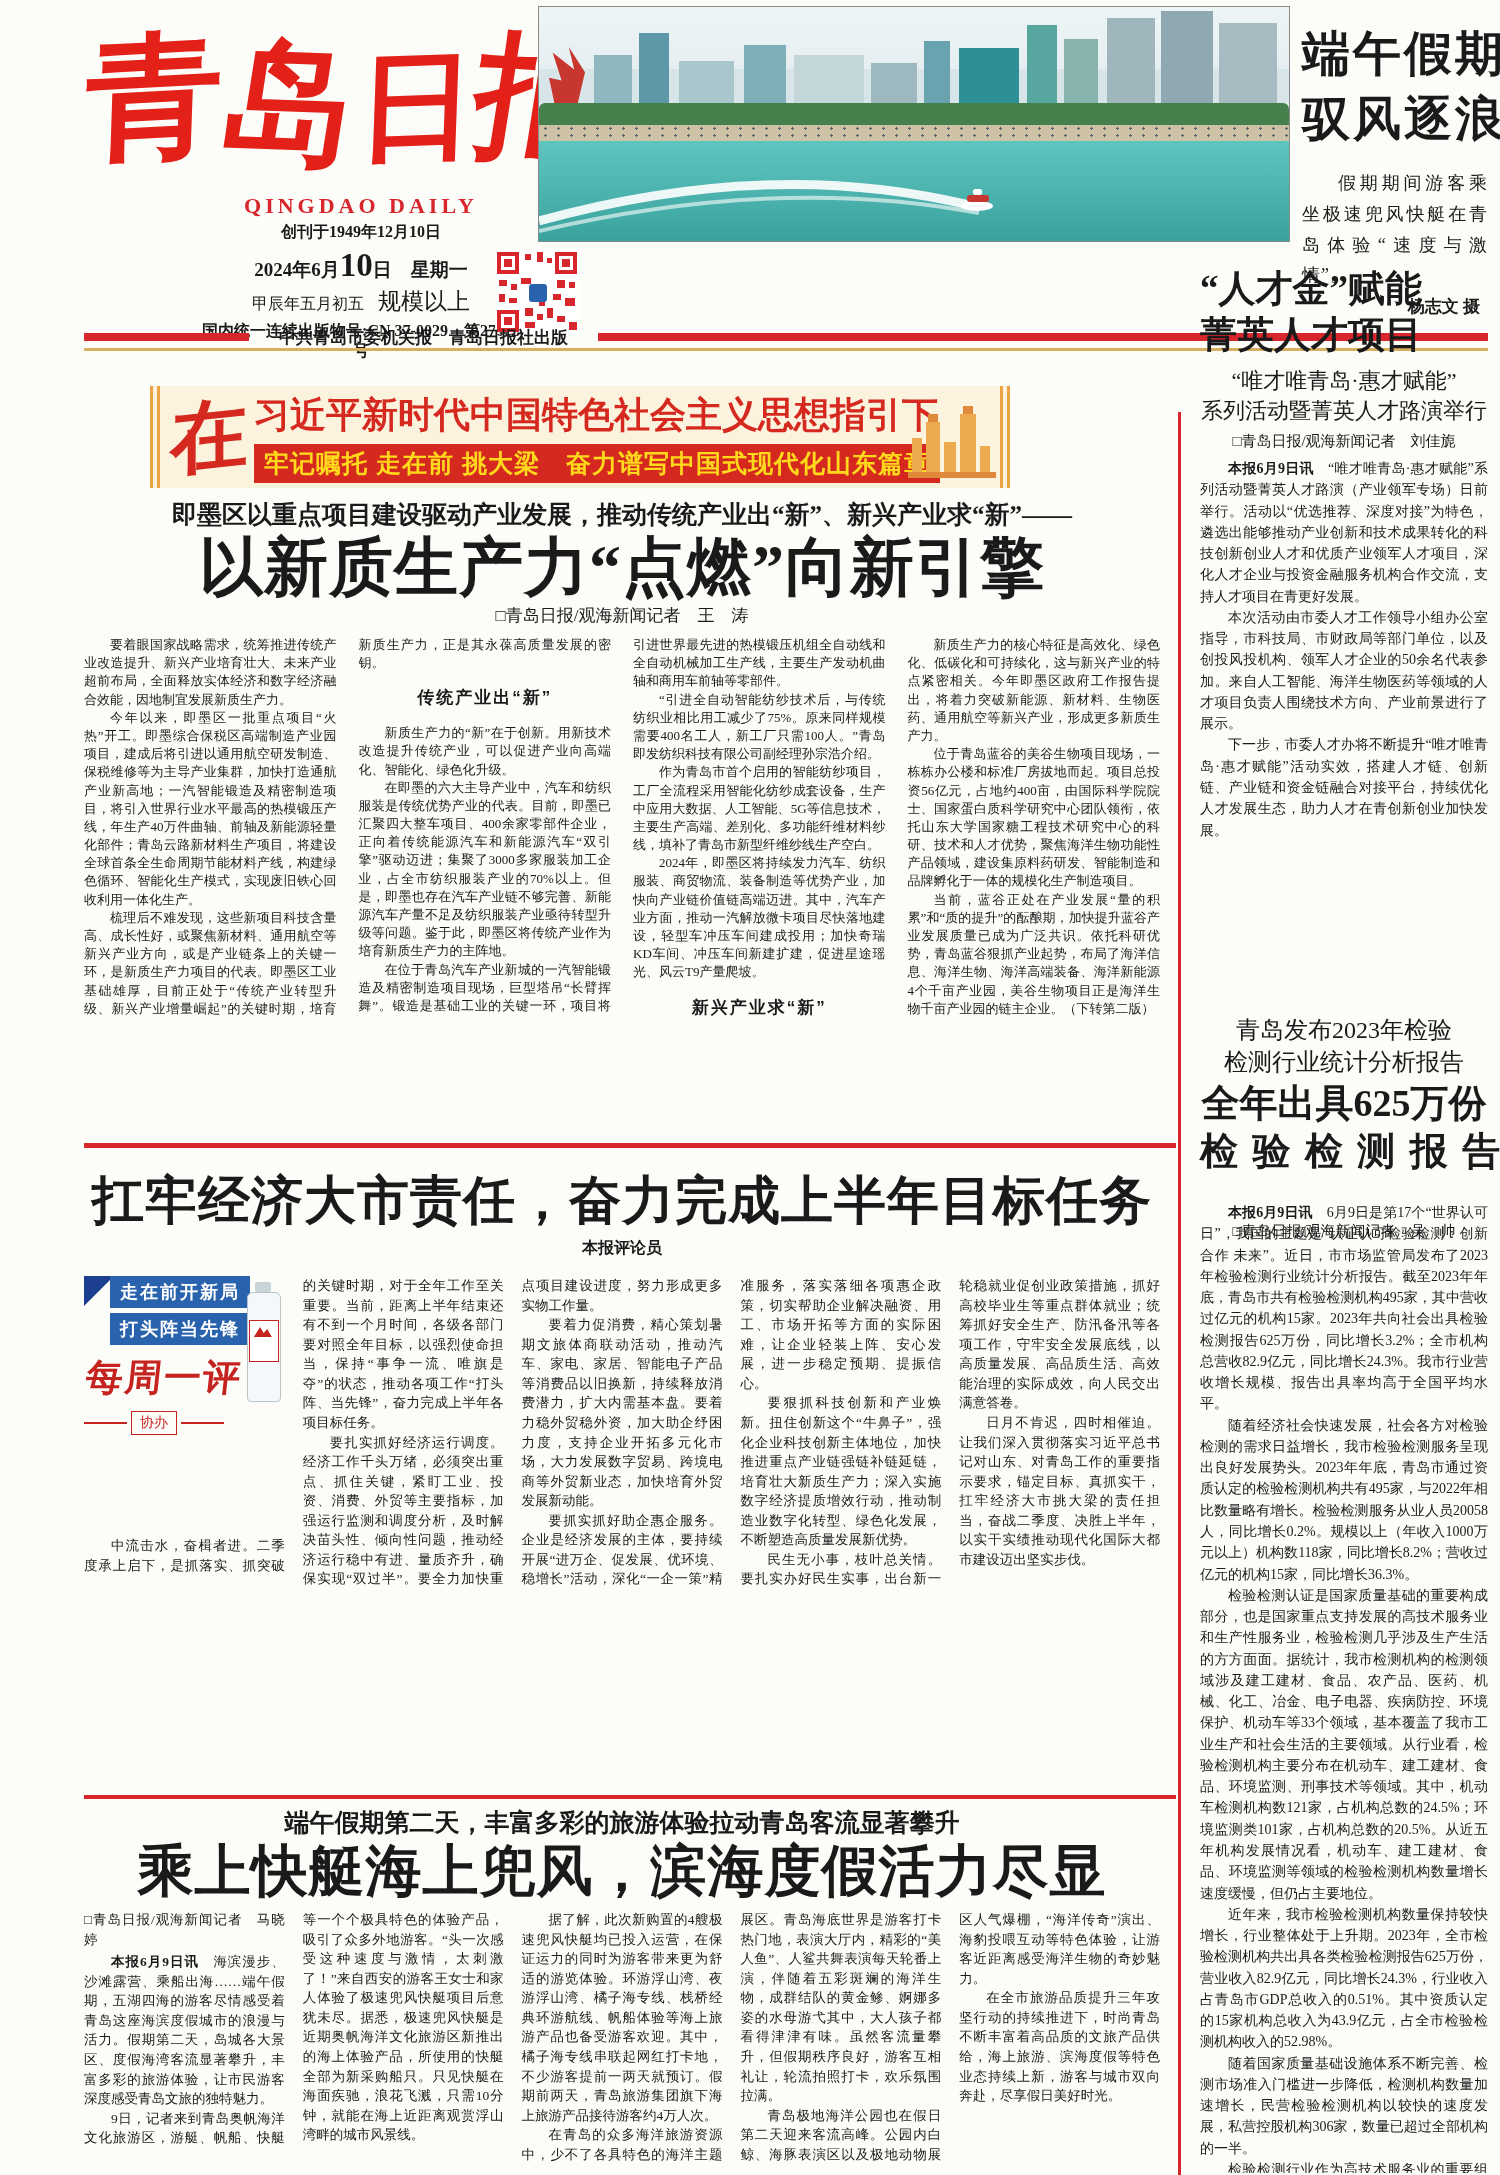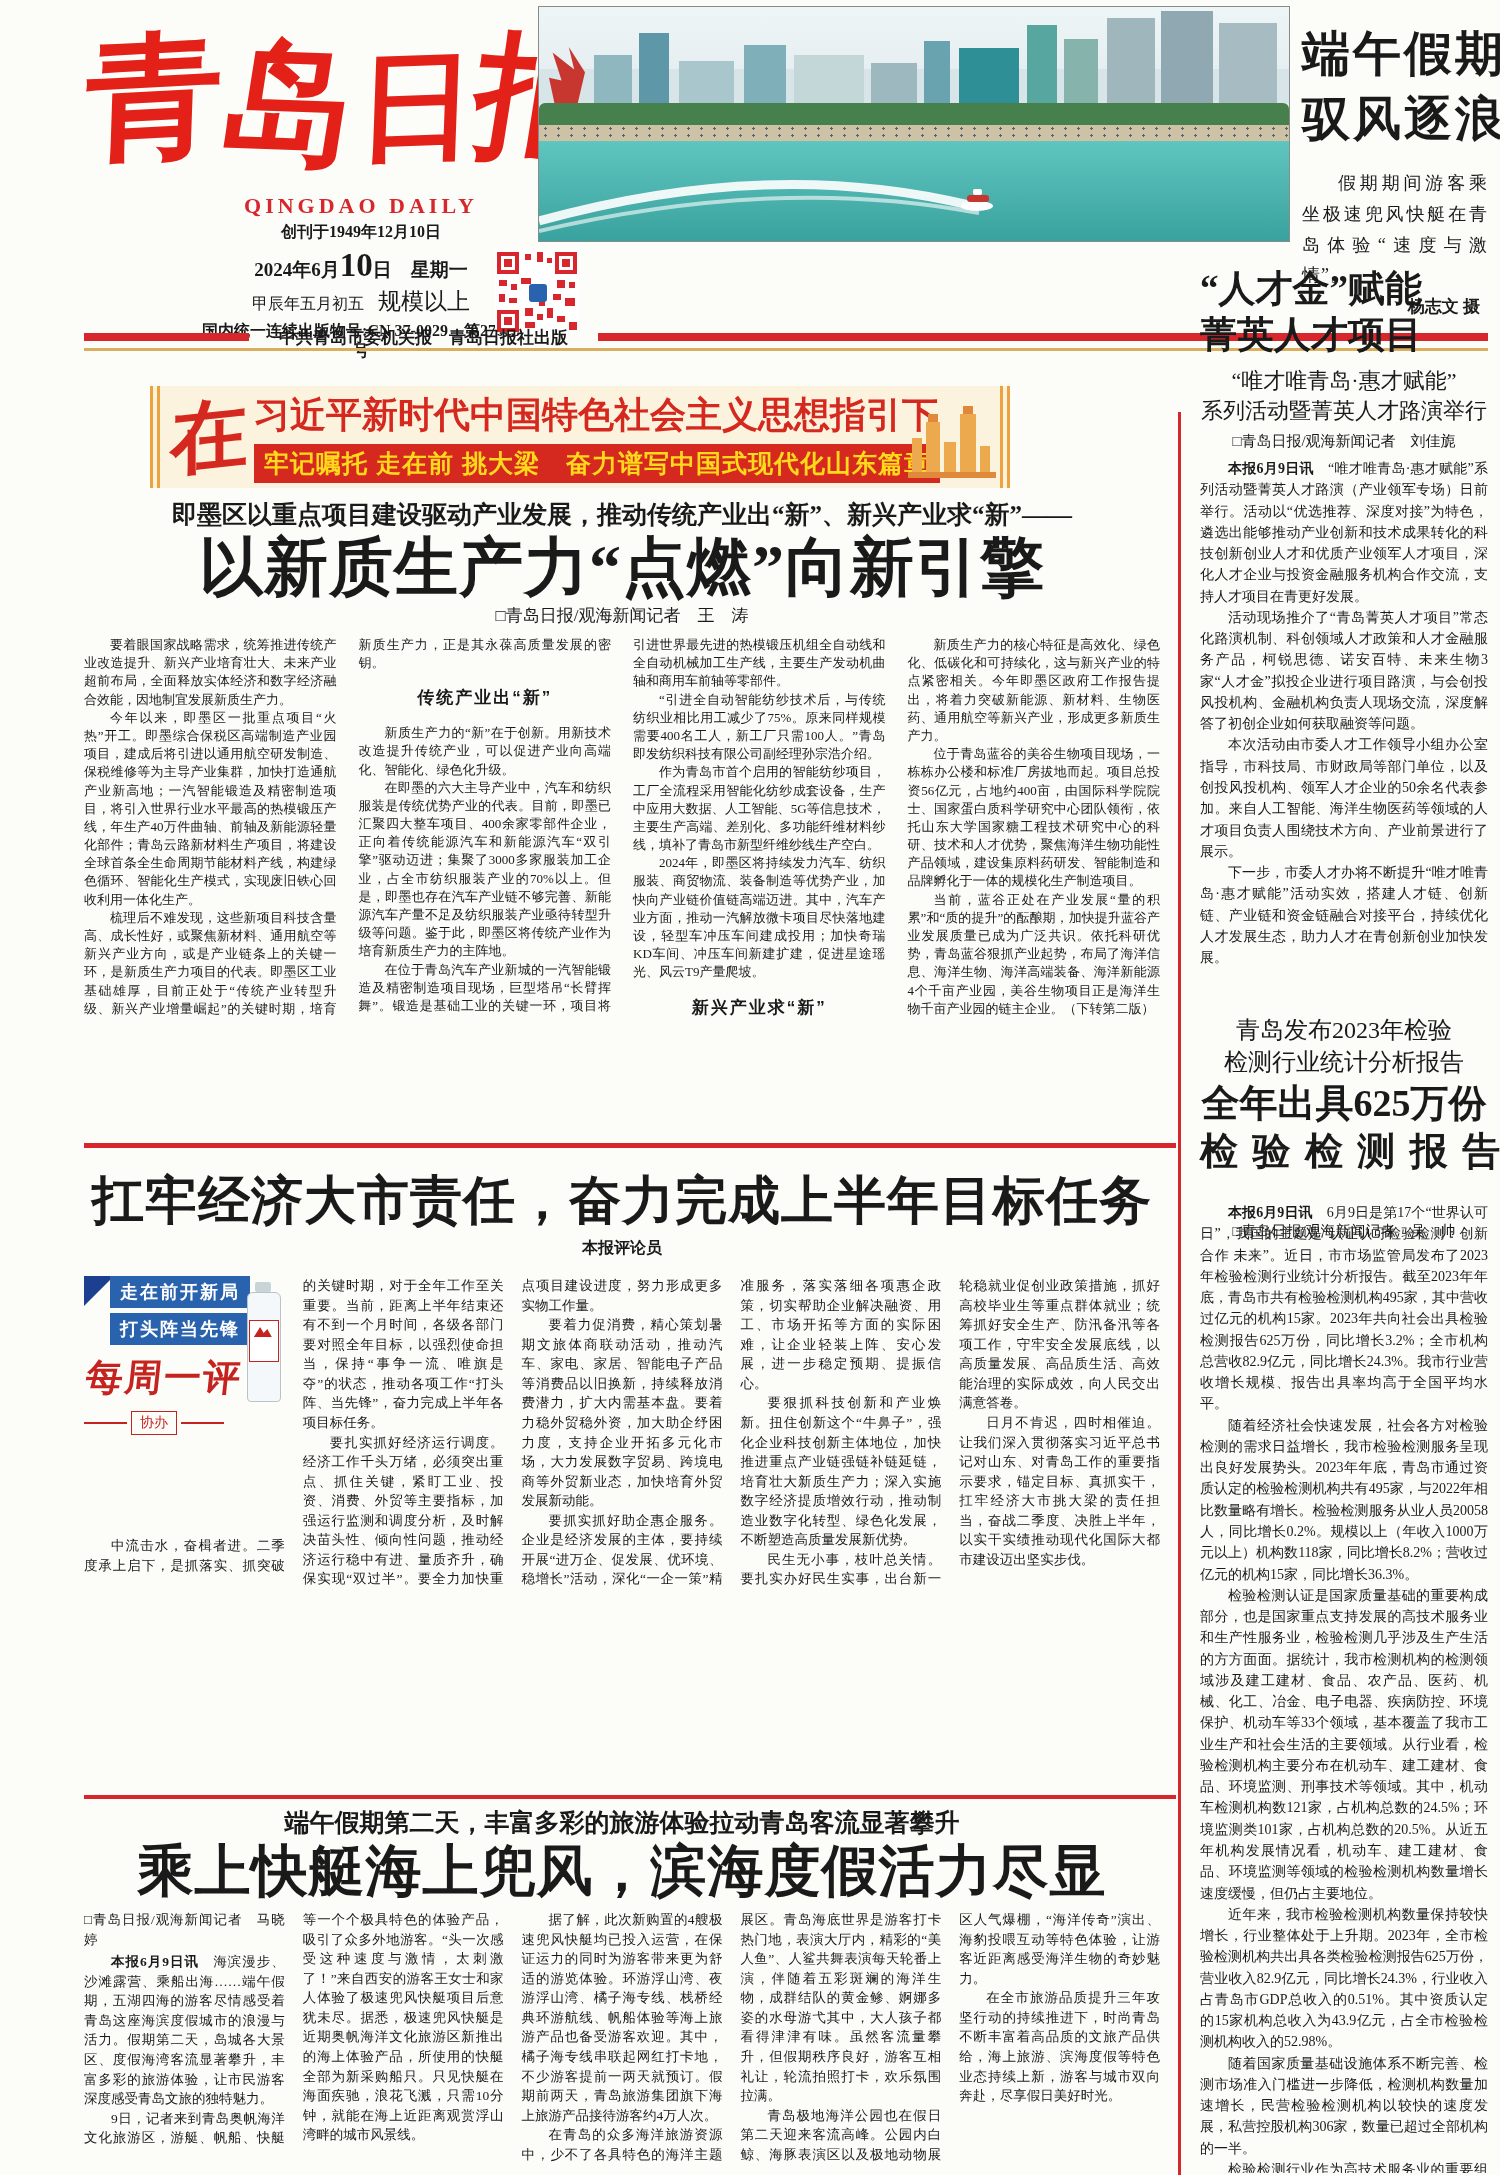--- a/index.html
+++ b/index.html
@@ -324,21 +324,20 @@
   </div>
   <div class="abs sb sb-sub" style="top:366px;">
     <div>“唯才唯青岛·惠才赋能”</div>
     <div>系列活动暨菁英人才路演举行</div>
   </div>
   <div class="abs sb sb-byline" style="top:432px;">□青岛日报/观海新闻记者　刘佳旎</div>
   <div class="abs sb sb-body" style="top:458px;height:548px;">
 
       <p class="bp t-p"><b class="plead">本报6月9日讯　</b><span>“唯才唯青岛·惠才赋能”系列活动暨菁英人才路演（产业领军专场）日前举行。活动以“优选推荐、深度对接”为特色，遴选出能够推动产业创新和技术成果转化的科技创新创业人才和优质产业领军人才项目，深化人才企业与投资金融服务机构合作交流，支持人才项目在青更好发展。</span></p>
 
-      <p class="bp t-p"><span>活动现场推介了“青岛菁英人才项目”常态化路演机制、科创领域人才政策和人才金融服务产品，柯锐思德、诺安百特、未来生物3家“人才金”拟投企业进行项目路演，与会创投风投机构、金融机构负责人现场交流，深度解答了初创企业如何获取融资等问题。</span></p>
 
       <p class="bp t-p"><span>本次活动由市委人才工作领导小组办公室指导，市科技局、市财政局等部门单位，以及创投风投机构、领军人才企业的50余名代表参加。来自人工智能、海洋生物医药等领域的人才项目负责人围绕技术方向、产业前景进行了展示。</span></p>
 
       <p class="bp t-p"><span>下一步，市委人才办将不断提升“唯才唯青岛·惠才赋能”活动实效，搭建人才链、创新链、产业链和资金链融合对接平台，持续优化人才发展生态，助力人才在青创新创业加快发展。</span></p>
     </div>
 
   <div class="abs sb sb-kicker" style="top:1014px;font-weight:normal;">
     <div>青岛发布2023年检验</div>
     <div>检测行业统计分析报告</div>
   </div>

